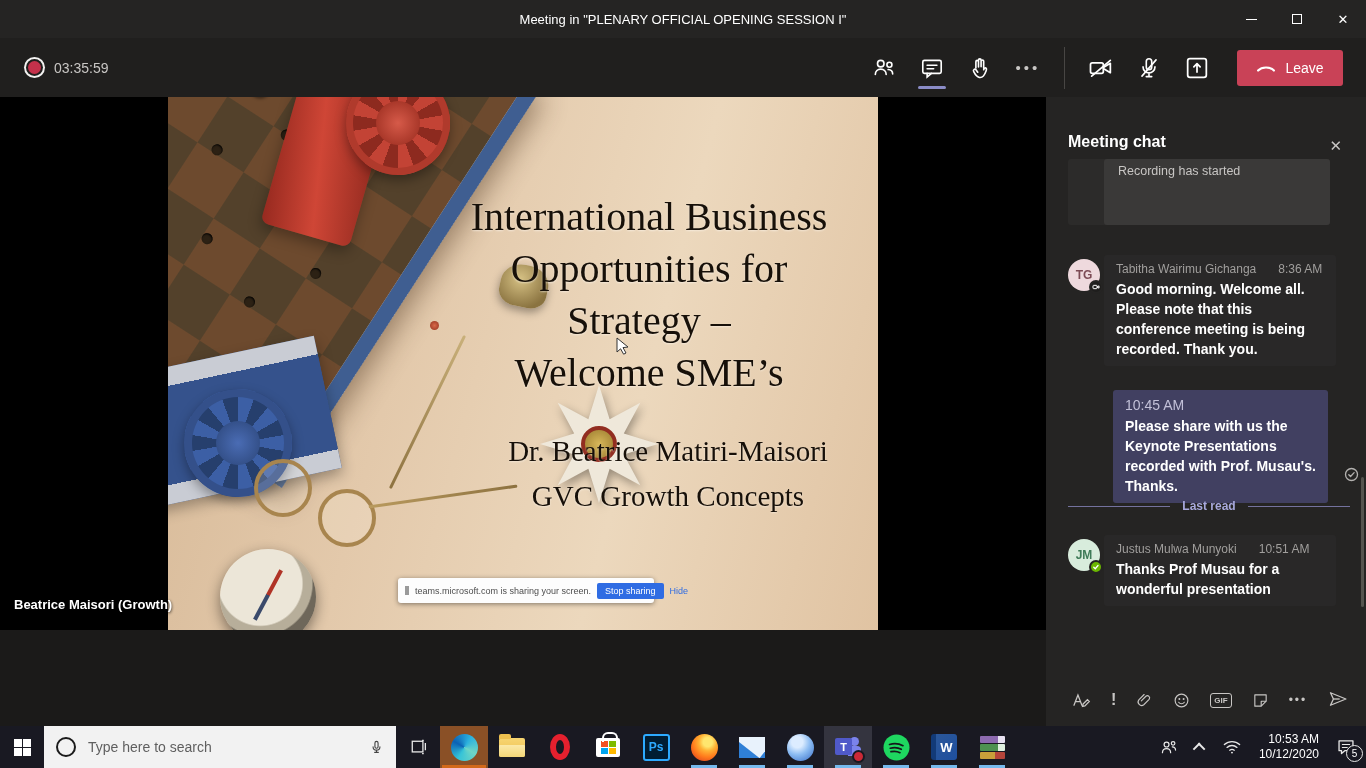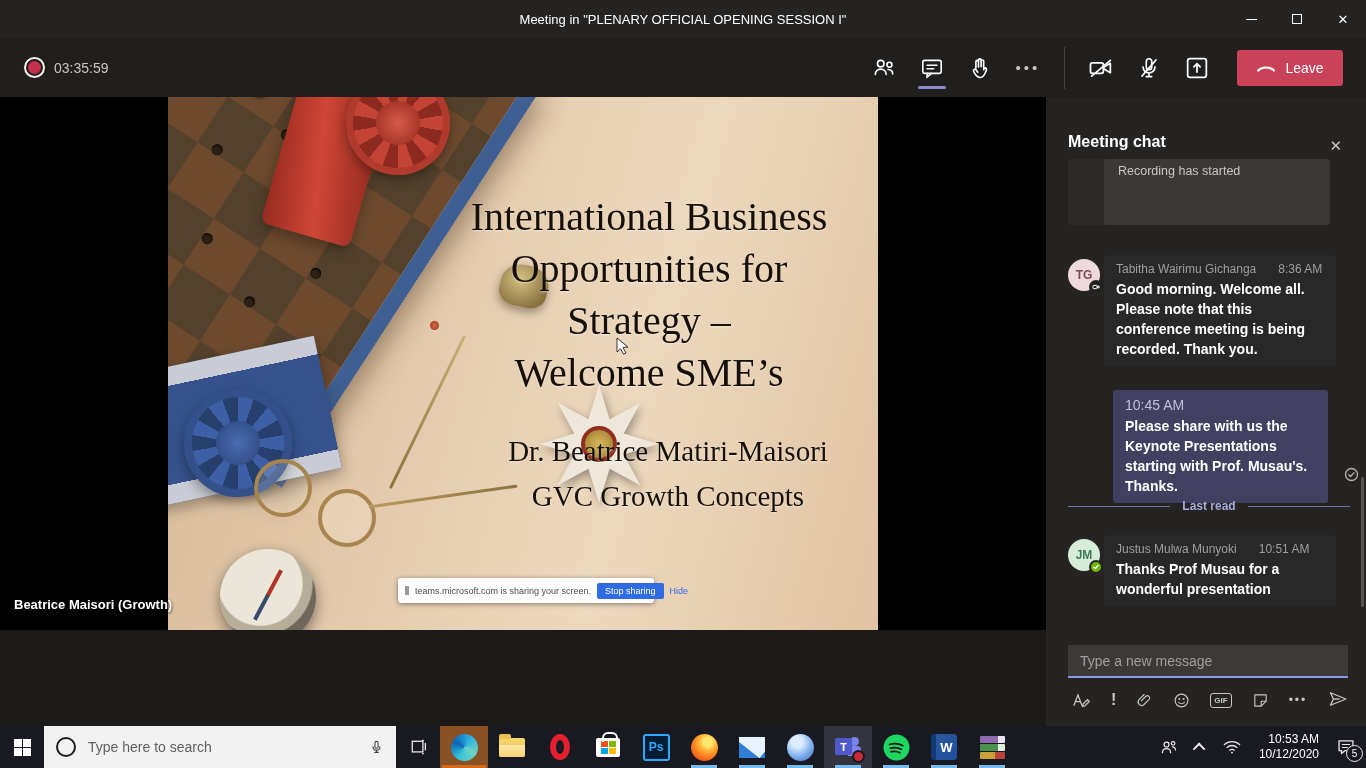--- a/index.html
+++ b/index.html
@@ -370,21 +370,21 @@
   <div class="bubble" style="top:158px;">
     <div class="bubble-head">
       <span>Tabitha Wairimu Gichanga</span>
       <span>8:36 AM</span>
     </div>
     <div class="bubble-text">Good morning. Welcome all. Please note that this conference meeting is being recorded. Thank you.</div>
   </div>
 
   <div class="bubble-own" style="top:293px;">
     <div class="own-time">10:45 AM</div>
-    <div class="bubble-text">Please share with us the Keynote Presentations starting with Prof. Musau's. Thanks.</div>
+    <div class="bubble-text">Please share with us the Keynote Presentations recorded with Prof. Musau's. Thanks.</div>
   </div>
   <svg class="seen-check" width="15" height="15" viewBox="0 0 16 16" fill="none" stroke="#b3b1af" stroke-width="1.4" stroke-linecap="round" stroke-linejoin="round">
     <circle cx="8" cy="8" r="6.4"></circle>
       <path d="M5.1 8.3l1.9 1.9 3.8-4.2"></path>
   </svg>
 
   <div class="lastread">
     <div class="line"></div>
     <span>Last read</span>
     <div class="line"></div>
@@ -401,21 +401,20 @@
   <div class="bubble" style="top:438px;">
     <div class="bubble-head">
       <span>Justus Mulwa Munyoki</span>
       <span>10:51 AM</span>
     </div>
     <div class="bubble-text">Thanks Prof Musau for a wonderful presentation</div>
   </div>
 
   <div class="chat-scroll"></div>
 
-  <input class="chat-input" placeholder="Type a new message" style="">
   <div class="chat-actions">
     <svg width="19" height="17" viewBox="0 0 24 20" fill="none" stroke="#c8c6c4" stroke-width="1.6" stroke-linecap="round">
       <path d="M2.5 16L7.5 3l5 13M4.3 11.5h6.4"></path>
         <path d="M14 14.5l5.5-5.5 2.3 2.3-5.5 5.5-3 .7z"></path>
     </svg>
     <span class="excl">!</span>
     <svg width="17" height="17" viewBox="0 0 24 24" fill="none" stroke="#c8c6c4" stroke-width="1.6" stroke-linecap="round">
       <path d="M7.5 12.5l6.5-6.5a3.2 3.2 0 014.5 4.5l-7.5 7.5a5 5 0 01-7-7l7.5-7.5"></path>
     </svg>
     <svg width="17" height="17" viewBox="0 0 24 24" fill="none" stroke="#c8c6c4" stroke-width="1.6" stroke-linecap="round">

